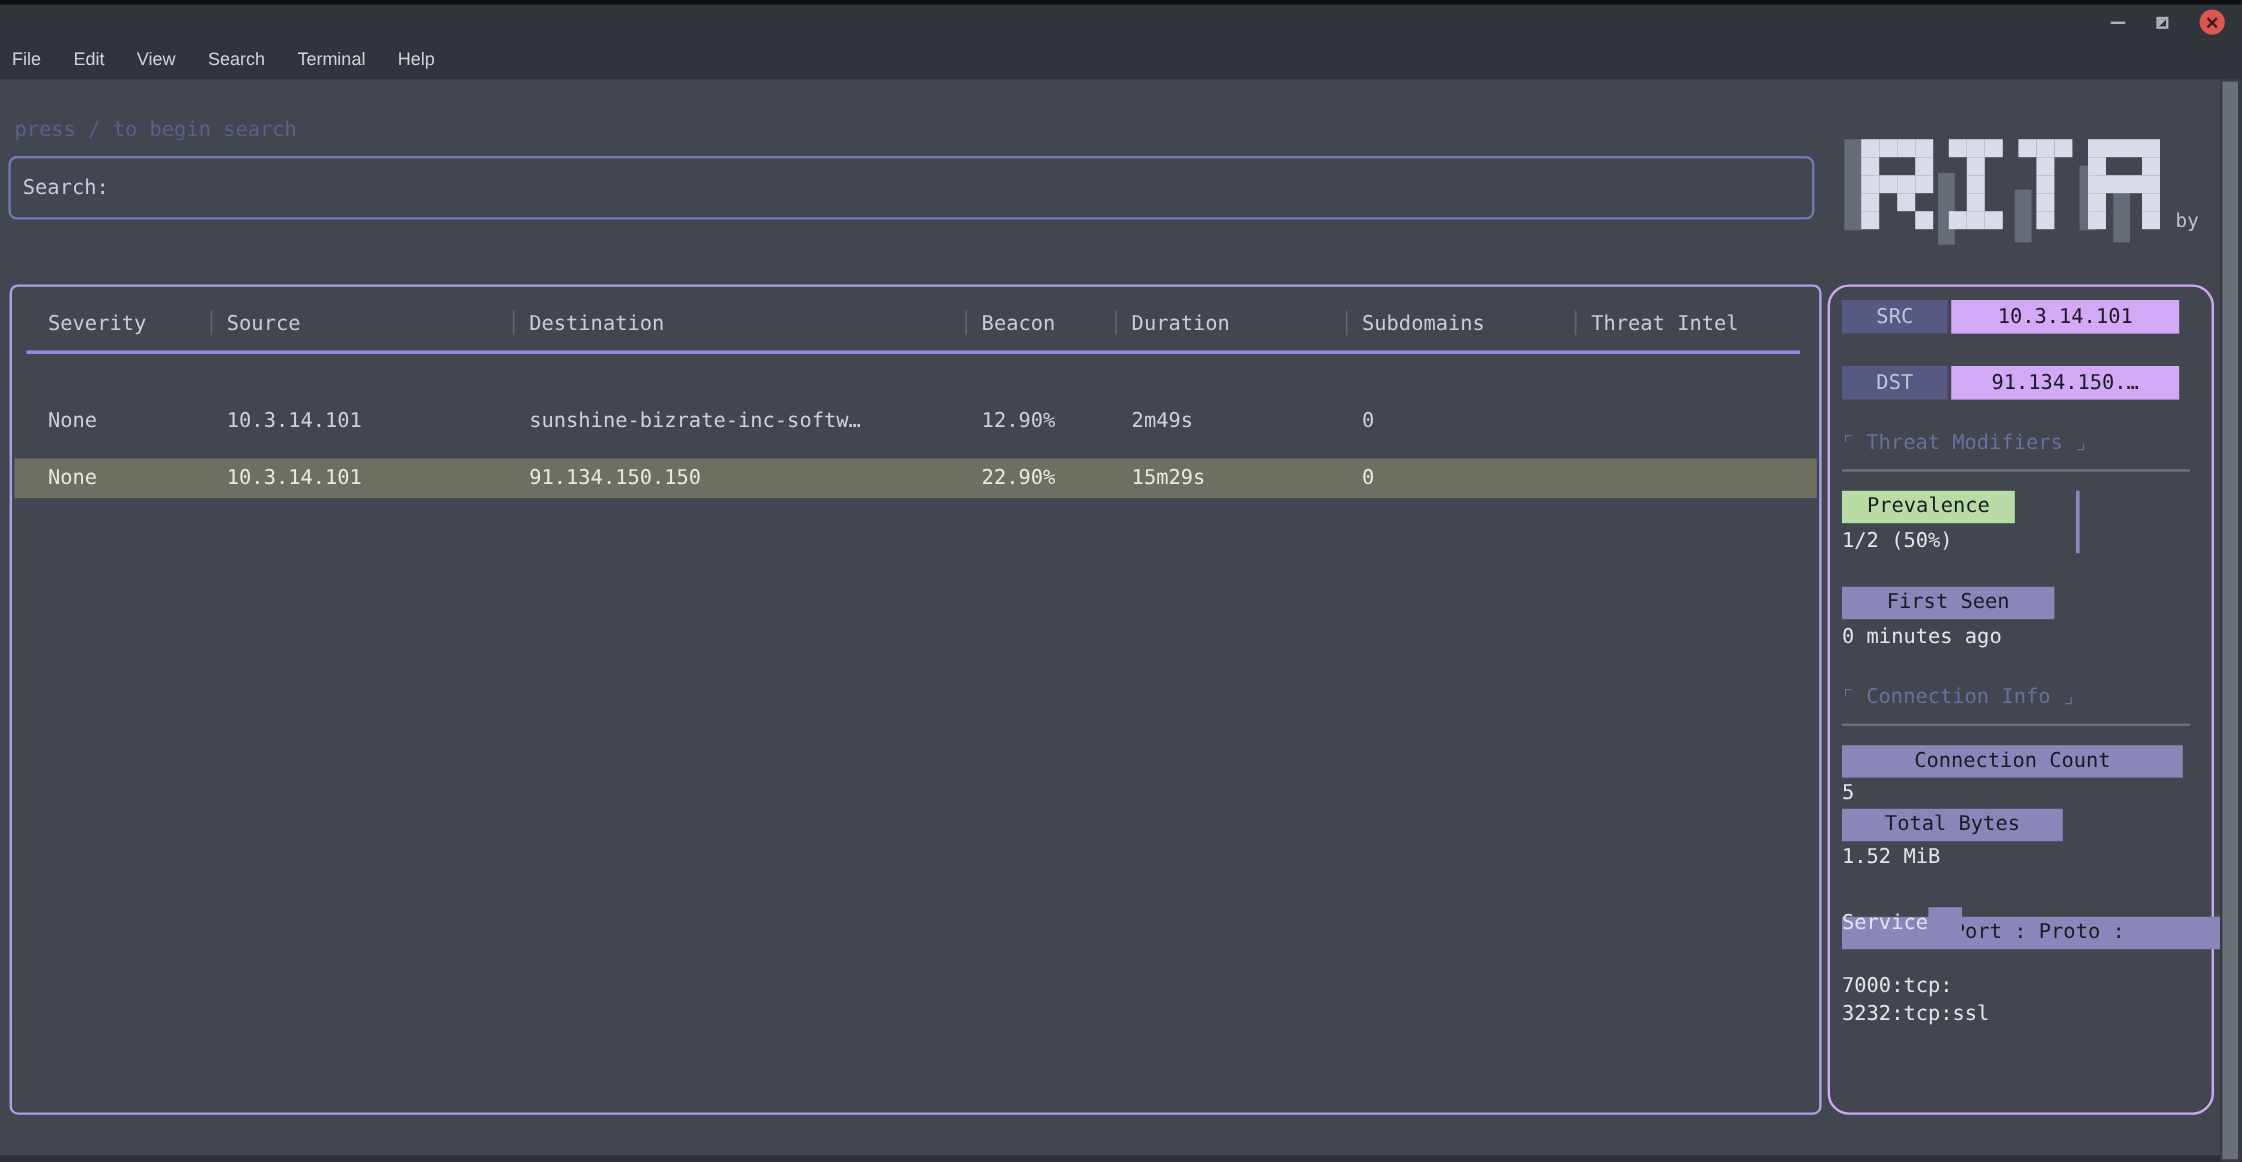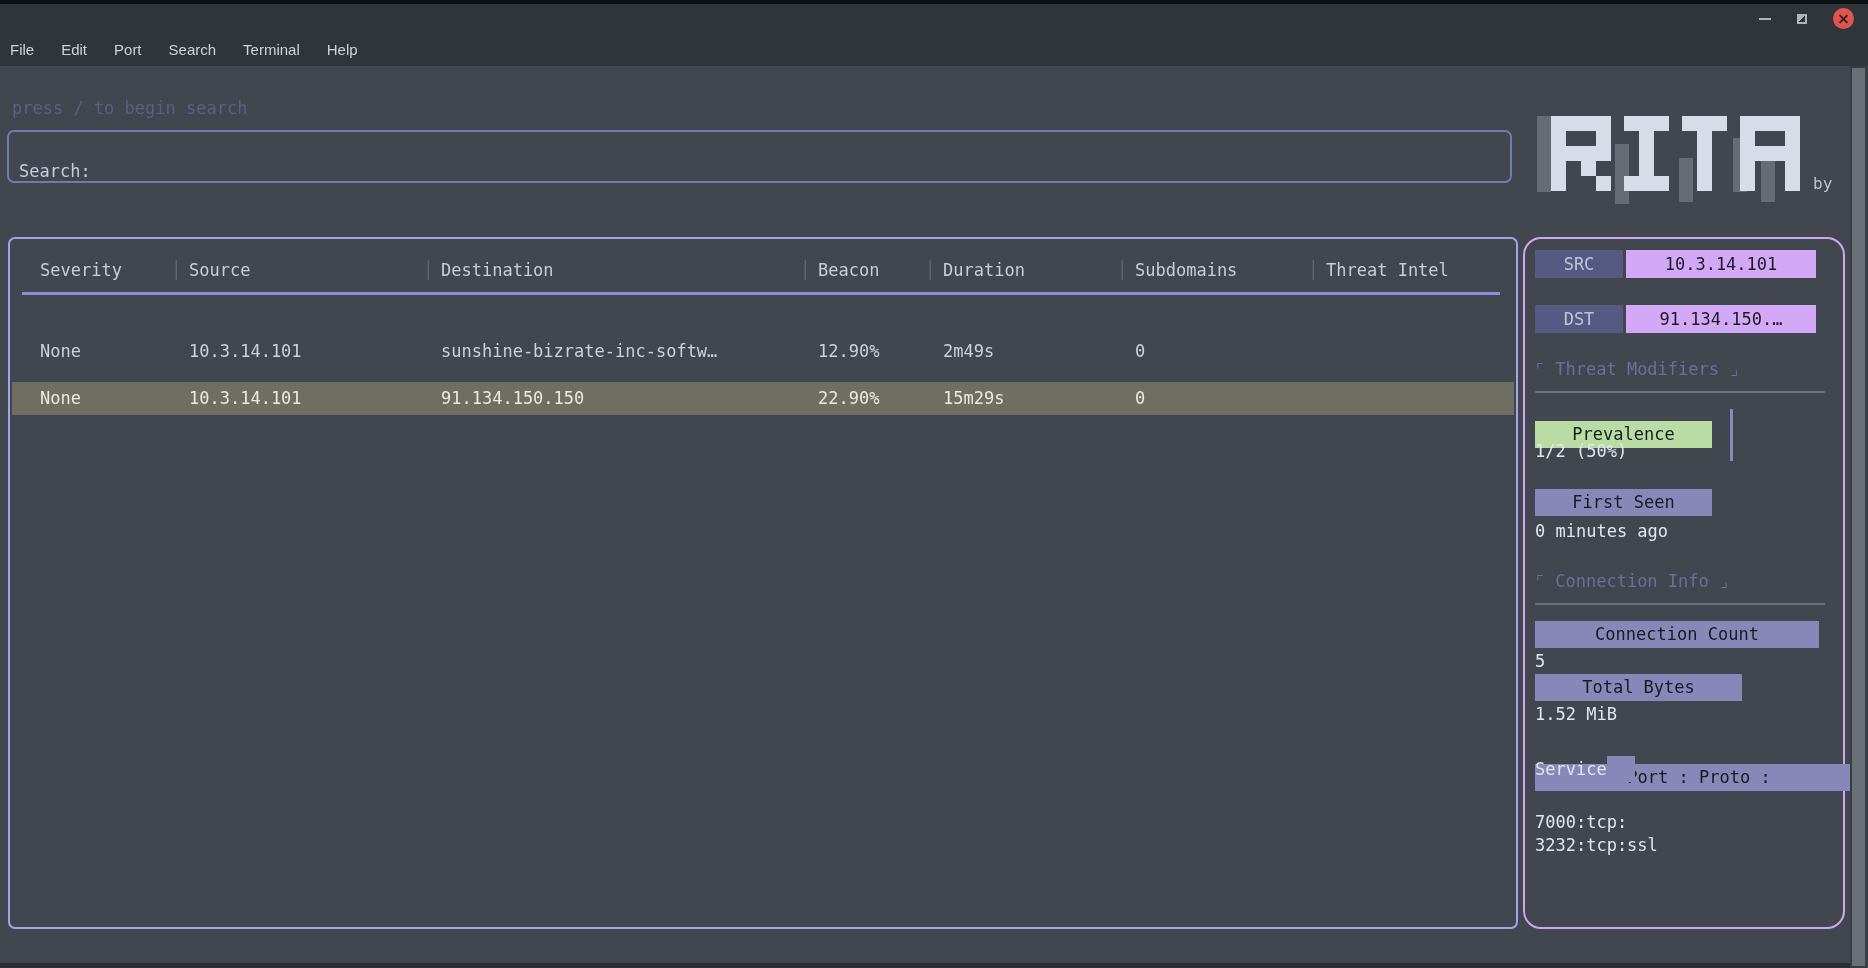--- a/index.html
+++ b/index.html
@@ -31,21 +31,21 @@
   .ctl-close::before,.ctl-close::after{content:"";position:absolute;left:5px;top:9.5px;width:11px;height:2px;background:#3a1d1c;}
   .ctl-close::before{transform:rotate(45deg);}
   .ctl-close::after{transform:rotate(-45deg);}
 
   .menubar{left:0;top:33px;width:1868px;height:33px;background:var(--chrome-bg);
     display:flex;align-items:center;gap:27px;padding-left:10px;}
   .menu-item{color:#d0d4d8;font-size:15px;}
 
   .hint{left:12px;top:98px;color:var(--hint);font-size:17px;}
   .searchbox{left:7px;top:130px;width:1505px;height:53px;border:2px solid var(--search-border);
-    border-radius:7px;display:flex;align-items:flex-end;padding-left:10px;}
+    border-radius:7px;display:flex;align-items:center;padding-left:10px;}
   .searchbox .label{color:#c6cbe2;font-size:17px;}
 
   .logo{left:1537px;top:112px;width:300px;height:90px;}
   .logo-letters{position:absolute;left:14px;top:4px;display:flex;gap:13px;}
   .logo-letter{display:grid;grid-auto-rows:15px;position:relative;z-index:2;}
   .logo-letter .px{background:var(--logo-white);}
   .glitch{position:absolute;background:var(--logo-gray);z-index:1;}
   .logo-by{position:absolute;left:276px;top:62px;color:#bfc3cb;font-size:16px;}
 
   .table-panel{left:8px;top:237px;width:1510px;height:692px;border:2px solid var(--panel-border);border-radius:7px;}
@@ -98,21 +98,21 @@
   <div class="abs titlebar"></div>
   <div class="abs win-controls">
     <div class="ctl-min"></div>
     <div class="ctl-restore"></div>
     <div class="ctl-close"></div>
   </div>
 
   <div class="abs menubar ui">
     <span class="menu-item">File</span>
     <span class="menu-item">Edit</span>
-    <span class="menu-item">Port</span>
+    <span class="menu-item">View</span>
     <span class="menu-item">Search</span>
     <span class="menu-item">Terminal</span>
     <span class="menu-item">Help</span>
   </div>
 
   <div class="abs hint mono">press / to begin search</div>
 
   <div class="abs searchbox">
     <span class="label mono">Search:</span>
   </div>
@@ -247,36 +247,36 @@
     <div class="kv" style="top:66px;">
       <div class="k">DST</div>
       <div class="v">91.134.150.…</div>
     </div>
 
     <div class="section-title" style="top:120px;text-align:center;">
       <span>⌜</span><span class="br">Threat Modifiers</span><span>⌟</span>
     </div>
     <div class="shr" style="top:152px;"></div>
 
-    <div class="badge green" style="top:182px;width:177px;">Prevalence</div>
+    <div class="badge green" style="top:170px;width:144px;">Prevalence</div>
     <div class="mod-scroll"></div>
     <div class="sval" style="top:202px;">1/2 (50%)</div>
 
     <div class="badge" style="top:250px;width:177px;">First Seen</div>
     <div class="sval" style="top:282px;">0 minutes ago</div>
 
     <div class="section-title" style="top:332px;">
       <span>⌜</span><span class="br">Connection Info</span><span>⌟</span>
     </div>
     <div class="shr" style="top:364px;"></div>
 
     <div class="badge" style="top:382px;width:284px;">Connection Count</div>
     <div class="sval" style="top:412px;">5</div>
 
-    <div class="badge" style="top:435px;width:207px;">Total Bytes</div>
+    <div class="badge" style="top:435px;width:184px;">Total Bytes</div>
     <div class="sval" style="top:465px;">1.52 MiB</div>
 
     <div class="badge" style="top:525px;width:328px;">Port : Proto :</div>
     <div class="svc-line">
       <span class="txt">Service</span>
       <span class="blk"></span>
     </div>
     <div class="sval" style="top:573px;">7000:tcp:</div>
     <div class="sval" style="top:596px;">3232:tcp:ssl</div>
   </div>

